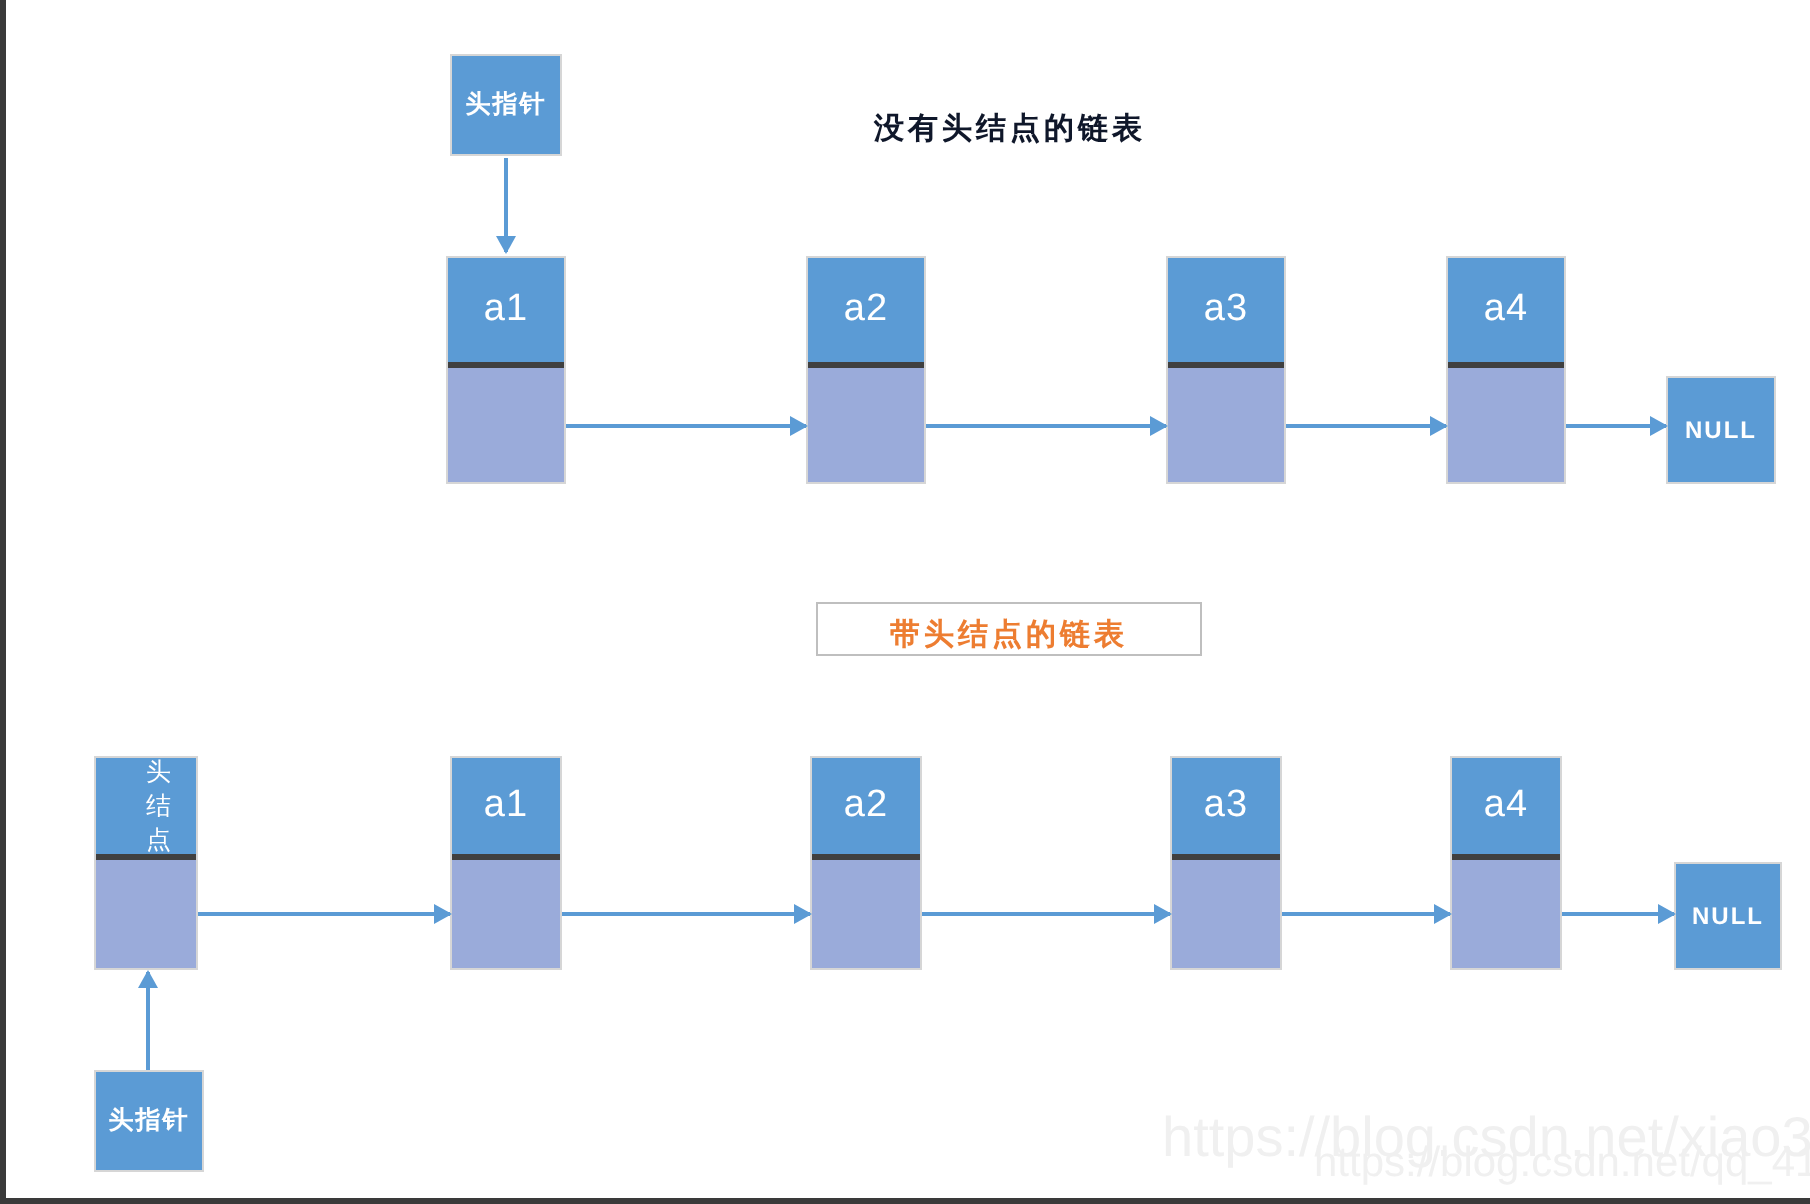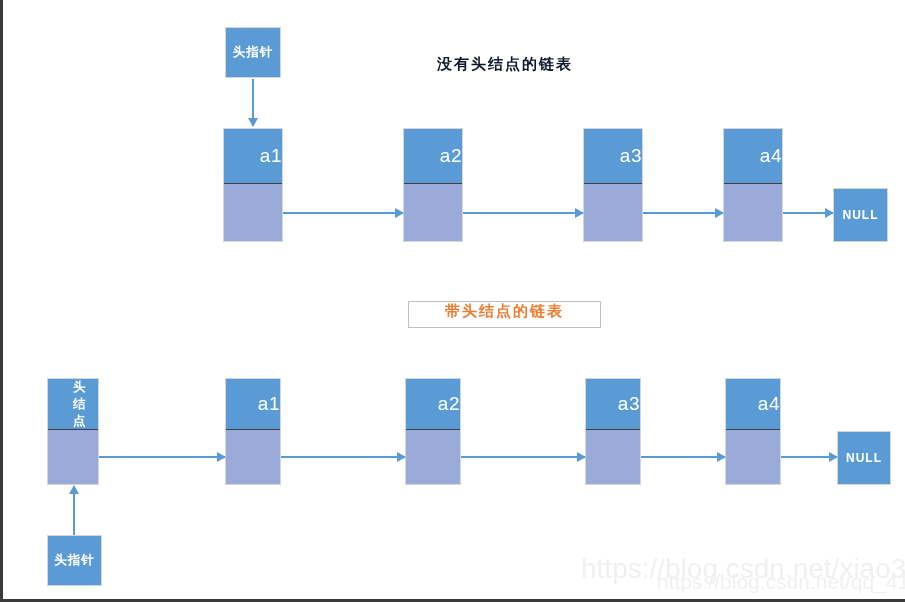--- a/index.html
+++ b/index.html
@@ -25,25 +25,25 @@
     box-sizing: border-box;
     border: 1px solid #d6d6d6;
     background: #9aabda;
   }
   .node .data {
     position: absolute;
     left: 0;
     right: 0;
     top: 0;
     background: #5b9bd5;
-    border-bottom: 3px solid #404040;
+    border-bottom: 5px solid #404040;
     color: #ffffff;
     display: flex;
     align-items: center;
-    justify-content: flex-end;
+    justify-content: center;
     box-sizing: border-box;
   }
   .node .data span {
     font-size: 19px;
     letter-spacing: .5px;
   }
   .node .ptr {
     position: absolute;
     left: 0;
     right: 0;
@@ -139,21 +139,21 @@
   .caption-boxed {
     position: absolute;
     box-sizing: border-box;
     border: 1px solid #bfbfbf;
     background: #ffffff;
     color: #ed7d31;
     font-size: 15px;
     font-weight: bold;
     letter-spacing: 2px;
     display: flex;
-    align-items: flex-start;
+    align-items: flex-end;
     justify-content: center;
     white-space: nowrap;
   }
 
   
   .watermark {
     position: absolute;
     color: #f0f0f0;
     white-space: nowrap;
     user-select: none;
@@ -212,21 +212,21 @@
   <div class="harrow" style="left:460px; top:212px; width:120px;"></div>
   <div class="harrow" style="left:640px; top:212px; width:80px;"></div>
   <div class="harrow" style="left:780px; top:212px; width:50px;"></div>
 
   <div class="caption-boxed" style="left:405px; top:301px; width:193px; height:27px;">
     <span>带头结点的链表</span>
   </div>
 
   <div class="node" style="left:44px; top:378px; width:52px; height:107px;">
     <div class="data" style="height:53px;">
-      <span style="font-size:12.5px; font-weight:bold; letter-spacing:1px;margin-left:25px;">头结点</span>
+      <span style="font-size:12.5px; font-weight:normal; letter-spacing:1px;margin-left:25px;">头结点</span>
     </div>
     <div class="ptr" style="height:54px;"></div>
   </div>
 
   <div class="plainbox cjk" style="left:44px; top:535px; width:55px; height:51px;">
     <span>头指针</span>
   </div>
 
   <div class="varrow-up" style="left:70px; top:486px; height:49px;"></div>
 

